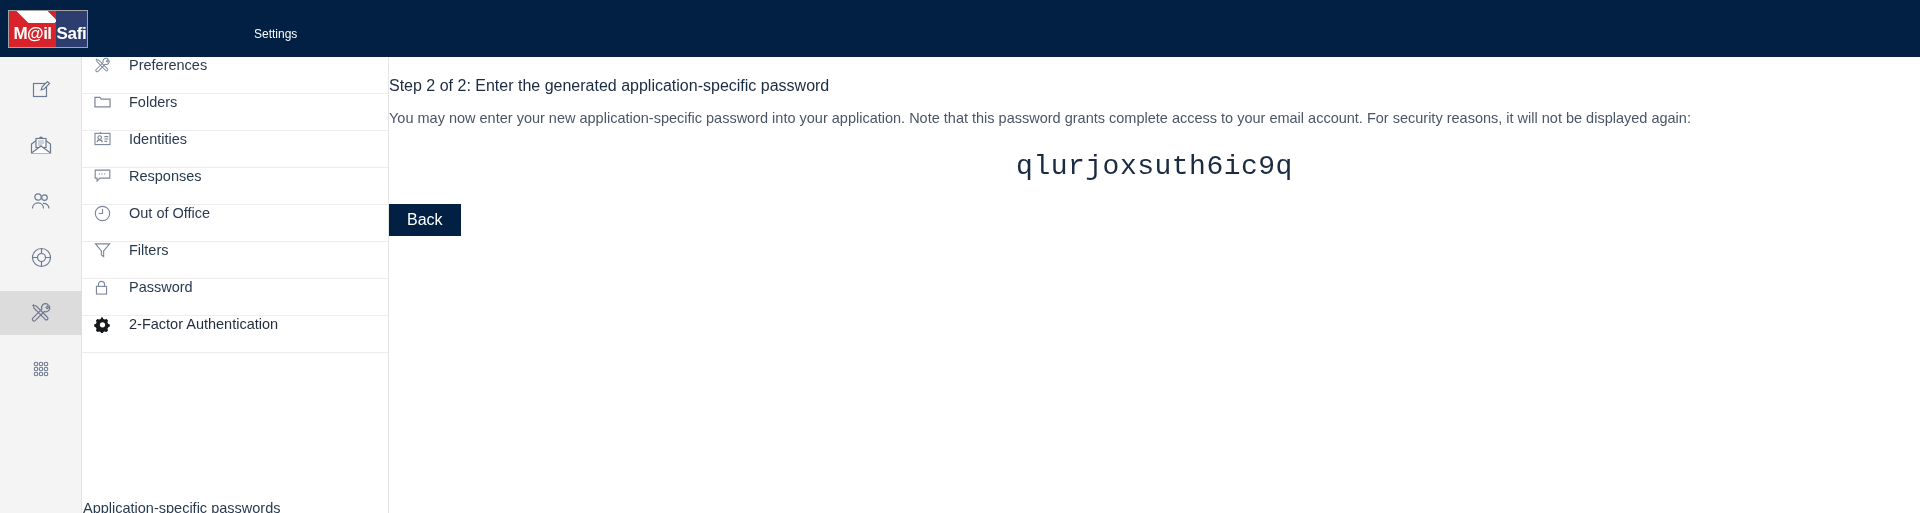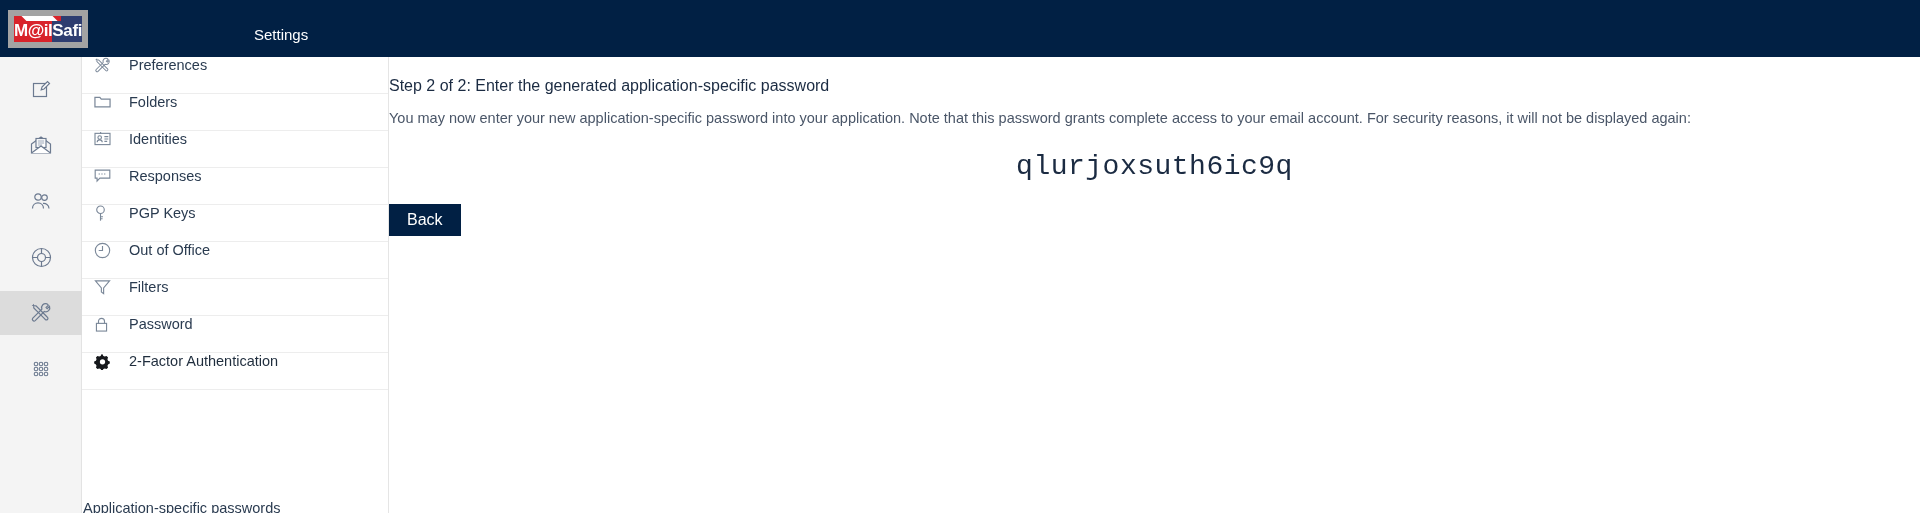--- a/index.html
+++ b/index.html
@@ -16,21 +16,21 @@
   .topbar {
     position: absolute; top: 0; left: 0;
     width: 1920px; height: 57px;
     background: #012044;
     display: flex; align-items: center;
   }
   .logo {
     margin-left: 8px;
     width: 80px; height: 38px;
     display: flex; flex-direction: column;
-    border: 6px solid #a3a3a3;
+    border: 1px solid #a3a3a3;
     overflow: hidden;
     background: #ffffff;
     position: relative;
   }
   .logo-top { height: 12px; display: flex; }
   .logo-top-red {
     width: 47px; background: #d8232a; position: relative; overflow: hidden;
   }
   .logo-top-red::after {
     content: ""; position: absolute; left: 50%; top: -10px;
@@ -47,21 +47,21 @@
   }
   .logo-bot-navy {
     flex: 1; background: #2e3d70; color: #ffffff;
     font-size: 17px; font-weight: bold; letter-spacing: -0.3px;
     display: flex; align-items: center; justify-content: center;
     padding-bottom: 1px;
   }
   .topbar-title {
     position: absolute; left: 254px; top: 0; height: 68px;
     display: flex; align-items: center;
-    color: #ffffff; font-size: 15px; text-align: center;
+    color: #ffffff; font-size: 12px; text-align: center;
   }
 
   
   .rail {
     position: absolute; left: 0; top: 57px;
     width: 82px; height: 456px;
     background: #f4f4f4;
     border-right: 1px solid #e3e3e3;
   }
   .rail-item {
@@ -268,30 +268,20 @@
     <div class="settings-item">
       <span class="si-icon">
         <svg width="17" height="15" viewBox="0 0 18 16" fill="none" stroke="#7b8899" stroke-width="1.2">
           <path d="M1.2 2.2h15.6v8.6H6.2L3.2 14V10.8H1.2z"></path>
           <path d="M5 6.4h0.9M8 6.4h0.9M11 6.4h0.9" stroke-width="1.4"></path>
         </svg>
       </span>
       <span class="si-label">Responses</span>
     </div>
 
-    <div class="settings-item">
-      <span class="si-icon">
-        <svg width="13" height="17" viewBox="0 0 12 18" fill="none" stroke="#7b8899" stroke-width="1.2">
-          <circle cx="6" cy="5" r="4"></circle>
-          <path d="M6 9v7.6"></path>
-          <path d="M6 12.4h2.6M6 14.6h2.2"></path>
-        </svg>
-      </span>
-      <span class="si-label">PGP Keys</span>
-    </div>
 
     <div class="settings-item">
       <span class="si-icon">
         <svg width="17" height="17" viewBox="0 0 18 18" fill="none" stroke="#7b8899" stroke-width="1.2">
           <circle cx="9" cy="9" r="7.6"></circle>
           <path d="M9 4.2V9H5"></path>
         </svg>
       </span>
       <span class="si-label">Out of Office</span>
     </div>

